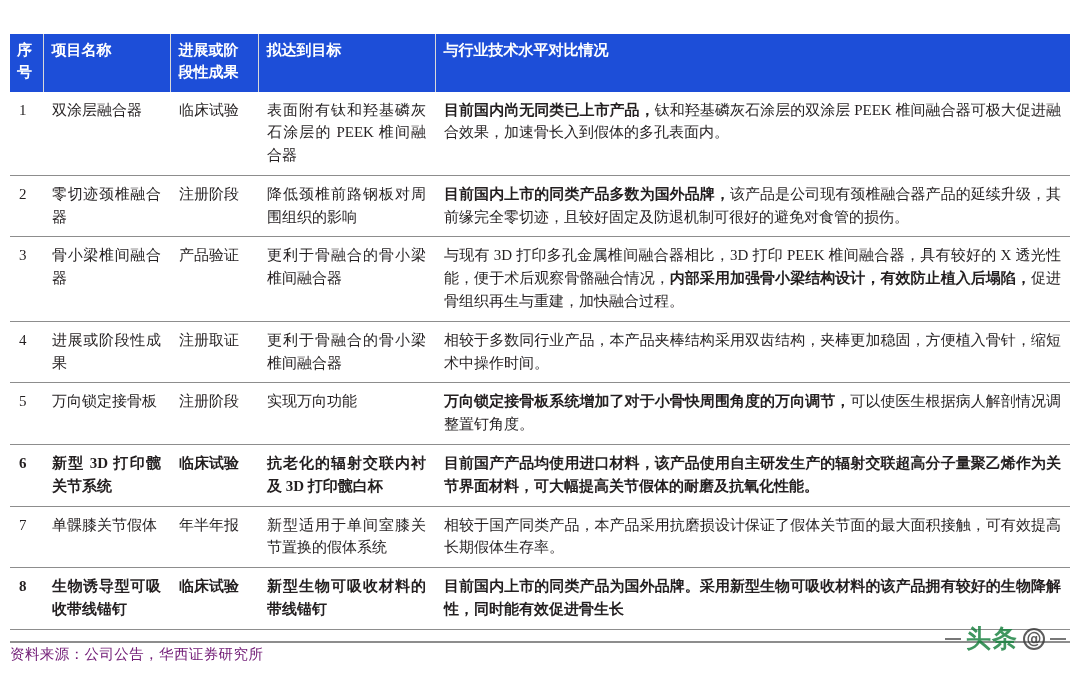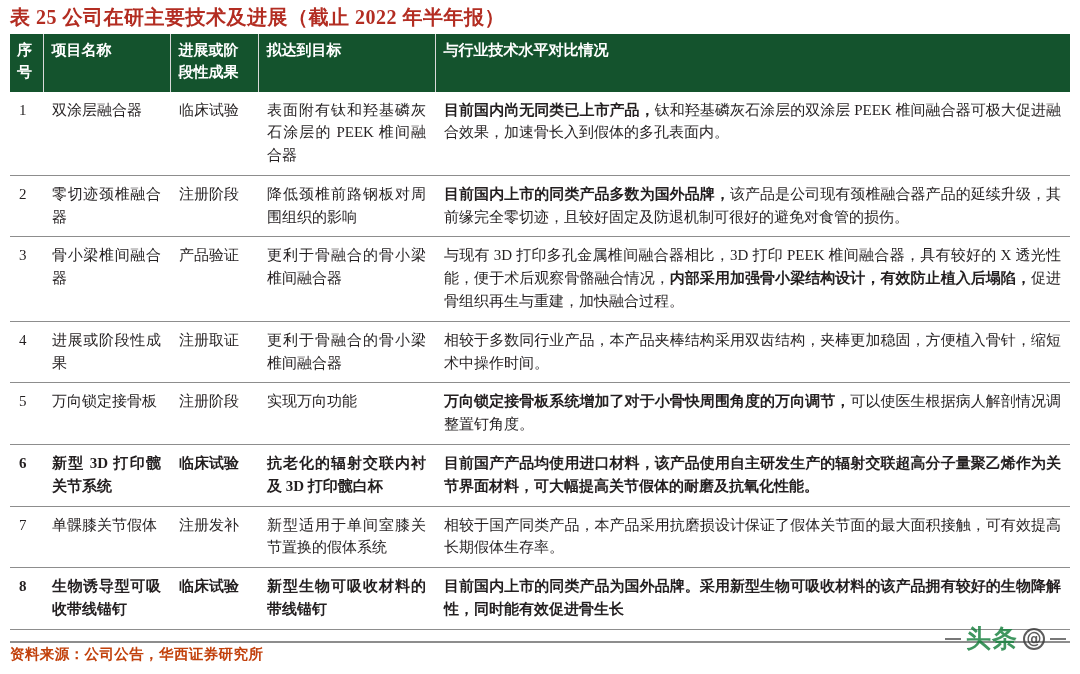--- a/index.html
+++ b/index.html
@@ -32,21 +32,21 @@
     position: absolute;
     left: 10px; top: 34px;
     width: 1060px;
   }
   table {
     width: 1060px;
     border-collapse: collapse;
     table-layout: fixed;
   }
   thead th {
-    background: #14532d;
+    background: #1d4ed8;
     color: #ffffff;
     font-weight: bold;
     font-size: 15px;
     text-align: left;
     vertical-align: top;
     padding: 6px 8px 8px 8px;
     border-right: 1px solid #d9d9d9;
     line-height: 1.45;
   }
   thead th:last-child { border-right: none; }
@@ -73,22 +73,22 @@
   .row-bold td { font-weight: bold; }
 
   
   .lead { font-weight: bold; }
 
   
   #footer {
     position: absolute;
     left: 10px; top: 645px;
     font-size: 14.5px;
-    color: #c2410c;
-    font-weight: bold;
+    color: #701a75;
+    font-weight: normal;
     letter-spacing: 0.4px;
   }
   #footer-rule {
     position: absolute;
     left: 10px; top: 641px;
     width: 1060px; height: 2px;
     background: #8d8d8d;
   }
   
   #watermark {
@@ -120,21 +120,20 @@
   }
   #watermark .wm-strike-l, #watermark .wm-strike-r {
     width: 16px; height: 2px; background: #5a5a5a;
   }
 </style>
 </head>
 <body>
 
 <div id="page">
 
-  <div id="title">表 25 公司在研主要技术及进展（截止 2022 年半年报）</div>
 
   <div id="table-wrap">
     <table>
       <thead>
         <tr>
           <th class="c0">序号</th>
           <th class="c1">项目名称</th>
           <th class="c2">进展或阶段性成果</th>
           <th class="c3">拟达到目标</th>
           <th class="c4">与行业技术水平对比情况</th>
@@ -179,21 +178,21 @@
           <tr class="row-bold">
             <td class="c0">6</td>
             <td class="c1">新型 3D 打印髋关节系统</td>
             <td class="c2">临床试验</td>
             <td class="c3">抗老化的辐射交联内衬及 3D 打印髋白杯</td>
             <td class="c4"><span>目前国产产品均使用进口材料，该产品使用自主研发生产的辐射交联超高分子量聚乙烯作为关节界面材料，可大幅提高关节假体的耐磨及抗氧化性能。</span></td>
           </tr>
           <tr>
             <td class="c0">7</td>
             <td class="c1">单髁膝关节假体</td>
-            <td class="c2">注册发补</td>
+            <td class="c2">年半年报</td>
             <td class="c3">新型适用于单间室膝关节置换的假体系统</td>
             <td class="c4"><span>相较于国产同类产品，本产品采用抗磨损设计保证了假体关节面的最大面积接触，可有效提高长期假体生存率。</span></td>
           </tr>
           <tr class="row-bold">
             <td class="c0">8</td>
             <td class="c1">生物诱导型可吸收带线锚钉</td>
             <td class="c2">临床试验</td>
             <td class="c3">新型生物可吸收材料的带线锚钉</td>
             <td class="c4"><span>目前国内上市的同类产品为国外品牌。采用新型生物可吸收材料的该产品拥有较好的生物降解性，同时能有效促进骨生长</span></td>
           </tr>

